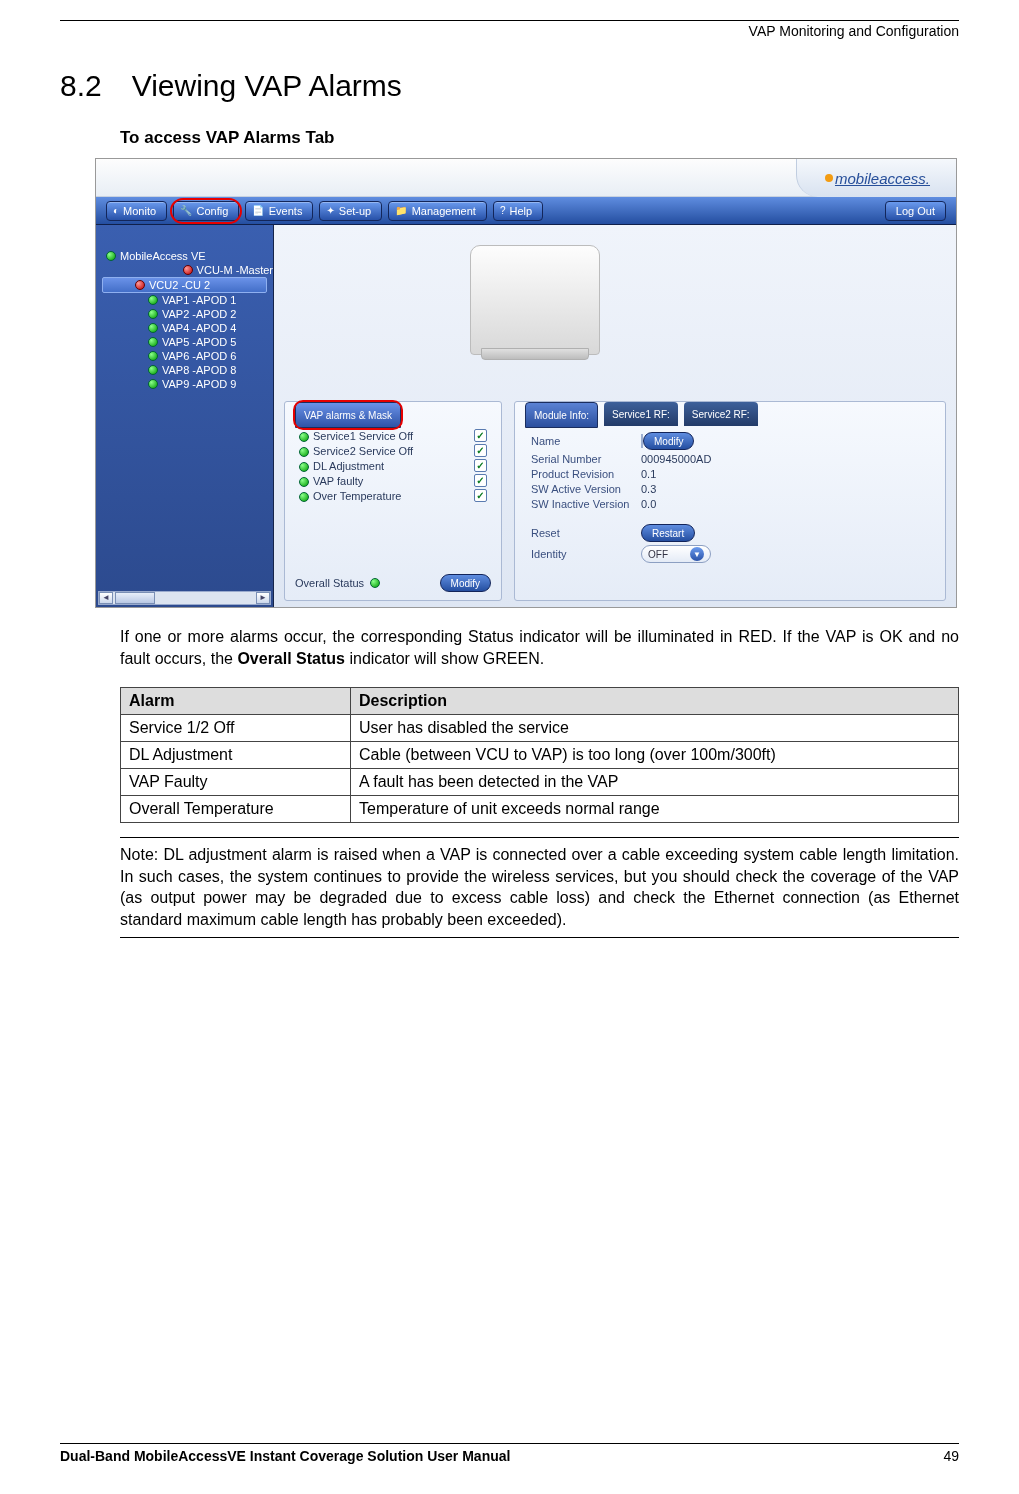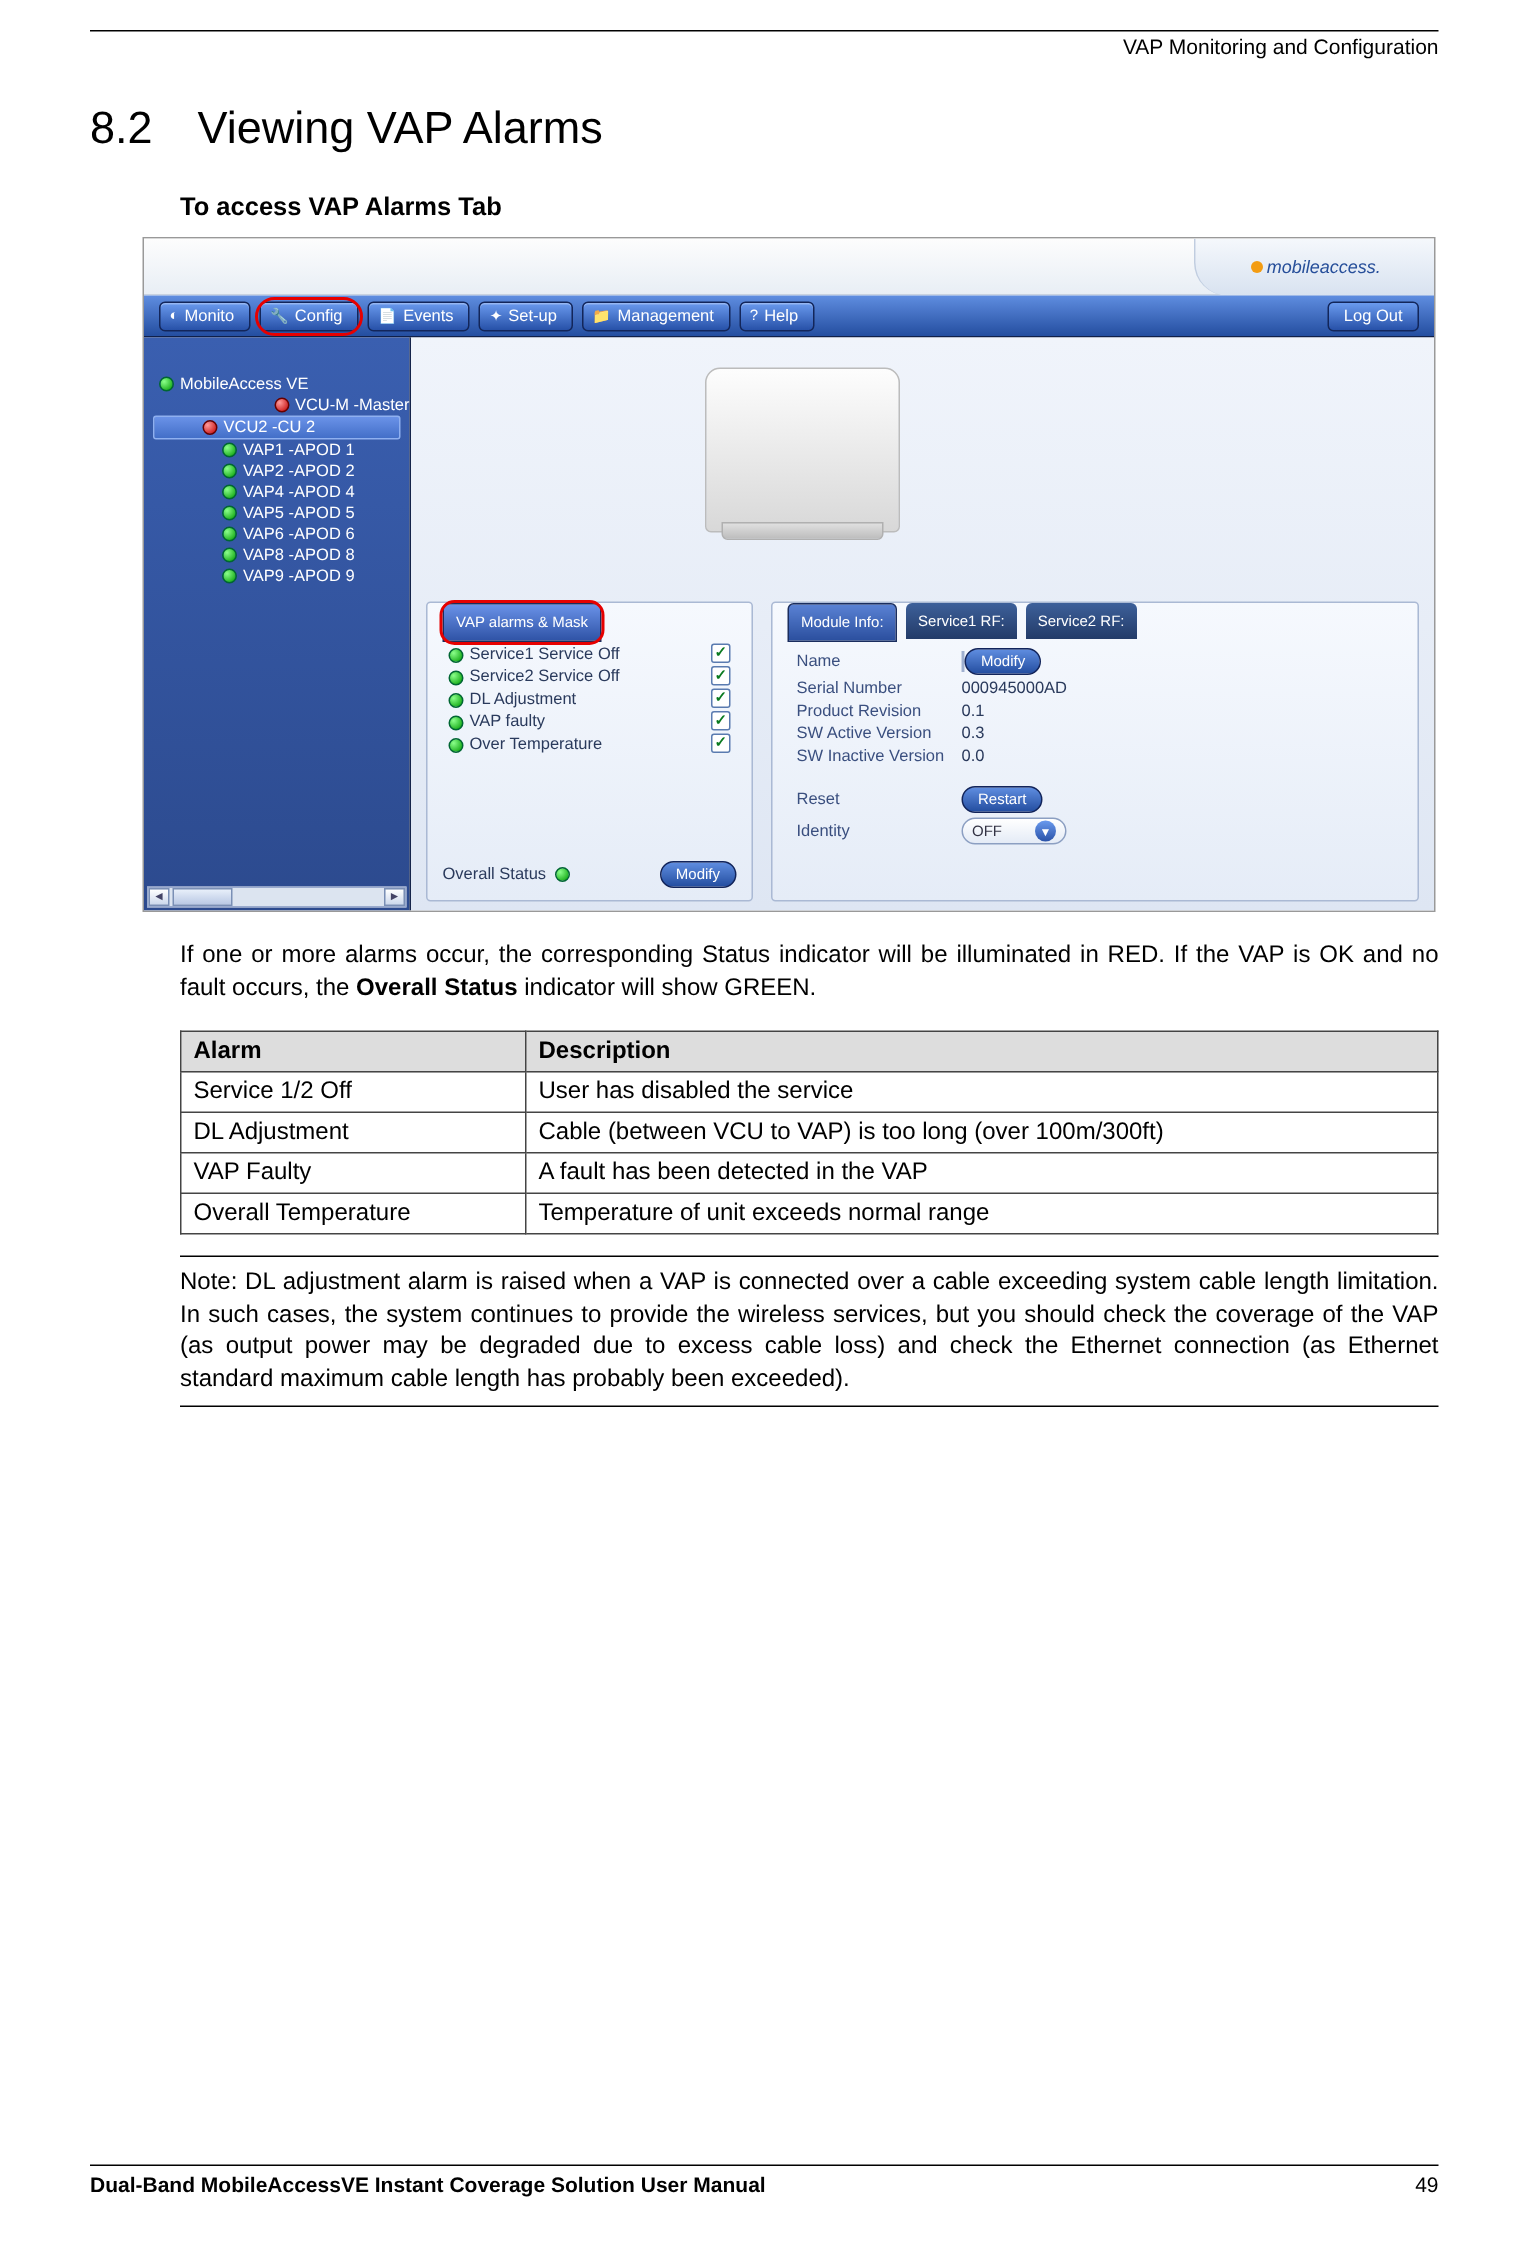--- a/index.html
+++ b/index.html
@@ -40,21 +40,21 @@
     border-bottom: 1px solid #c8d2e0;
     position: relative;
   }
   .topbar-curve {
     position:absolute; right:0; top:0; width:160px; height:38px;
     background: linear-gradient(#f5f8fc,#d8e2f0);
     border-left: 1px solid #c0cde0;
     border-bottom-left-radius: 22px;
     display:flex; align-items:center; justify-content:center;
   }
-  .topbar-curve .logo-text { font-style: italic; color:#274f9a; font-size:12px; }
+  .topbar-curve .logo-text { font-style: italic; color:#274f9a; font-size:15px;text-decoration:underline; }
   .logo-dot { width:8px; height:8px; border-radius:50%; background:#f39c12; display:inline-block; margin:0 2px; }
   .menubar {
     height: 28px;
     background: linear-gradient(#5f8de0,#244ea0);
     border-bottom: 1px solid #10204a;
     display:flex; align-items:center;
     padding-left: 10px; gap: 6px;
     position: relative;
   }
   .menu-btn {

